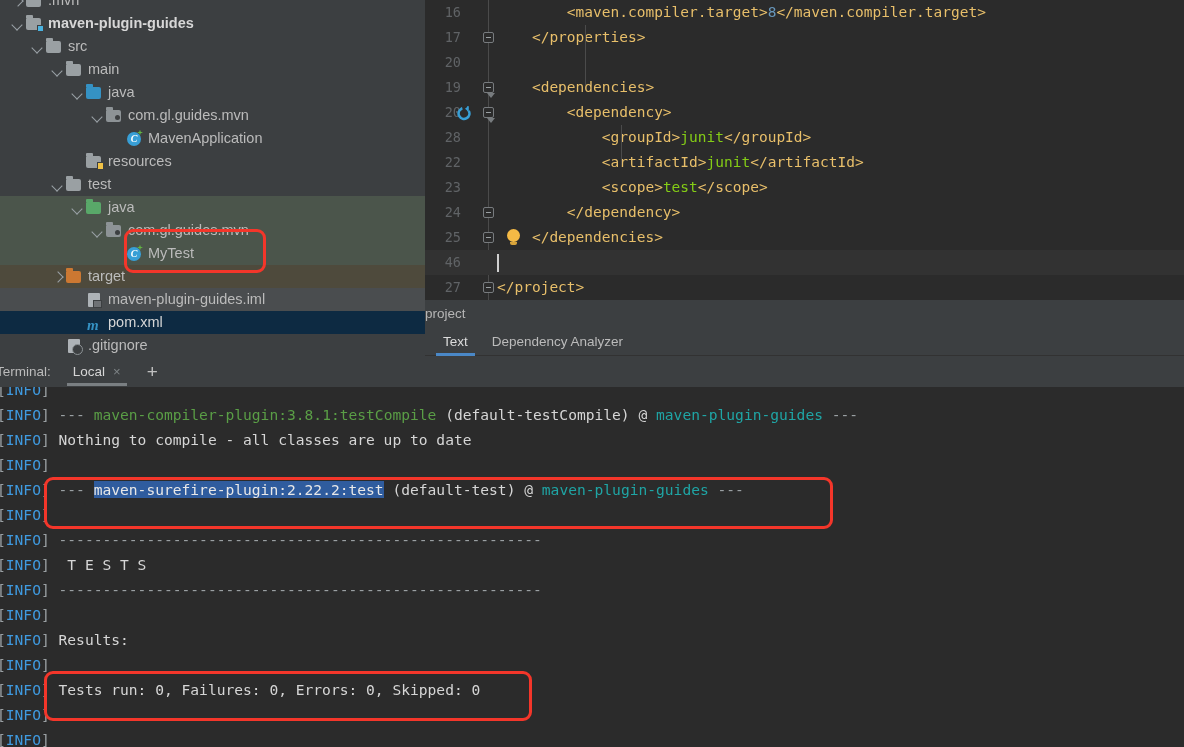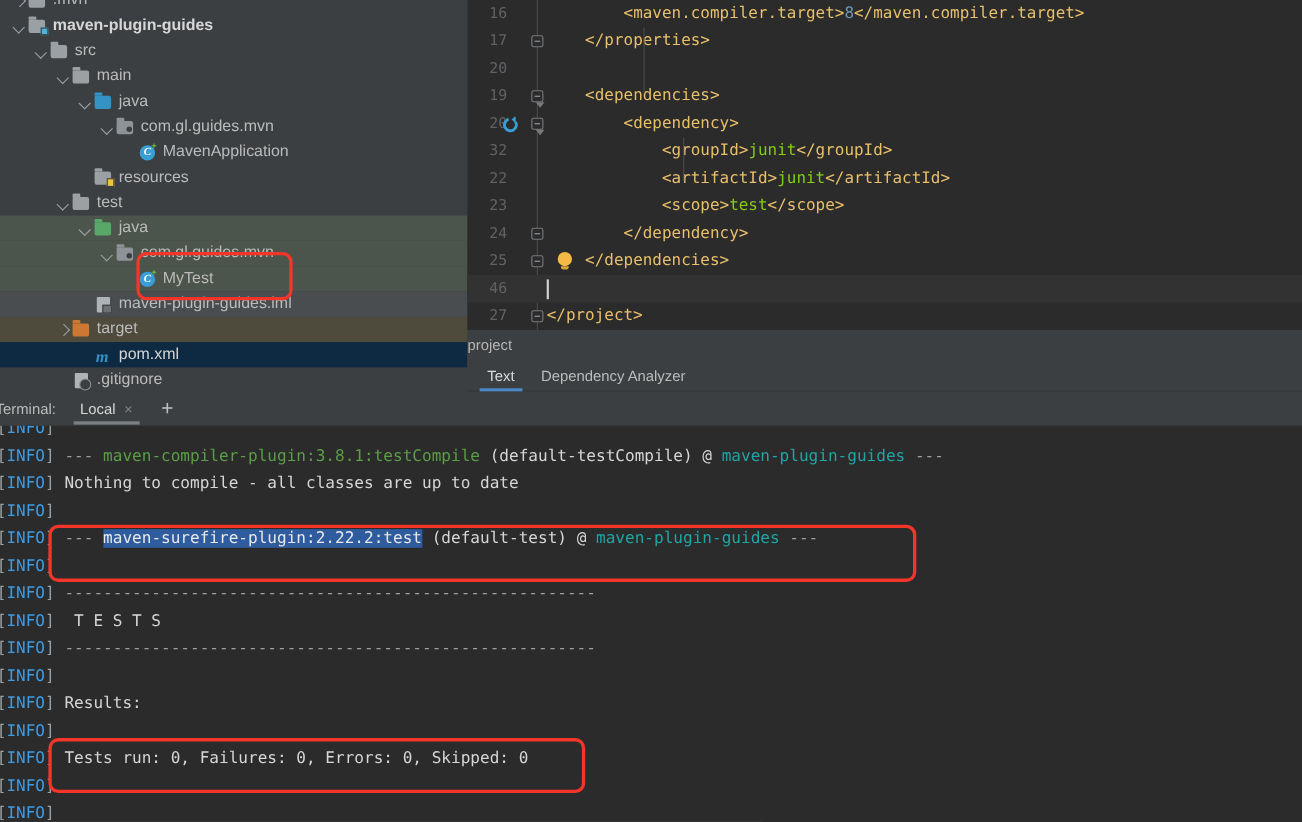--- a/index.html
+++ b/index.html
@@ -258,35 +258,35 @@
         <span class="tlabel">com.gl.guides.mvn</span>
       </div>
       <div class="trow green">
         <span style="display:inline-block;width:111px;flex:0 0 111px"></span>
         <span class="twist"></span>
         <span class="ticon">
           <span class="cls run">C</span>
         </span>
         <span class="tlabel">MyTest</span>
       </div>
-      <div class="trow hover">
-        <span style="display:inline-block;width:71px;flex:0 0 71px"></span>
-        <span class="twist"></span>
-        <span class="ticon">
-          <span class="iml"></span>
-        </span>
-        <span class="tlabel">maven-plugin-guides.iml</span>
-      </div>
       <div class="trow olive">
         <span style="display:inline-block;width:51px;flex:0 0 51px"></span>
         <span class="twist right"></span>
         <span class="ticon">
           <span class="fold orange"></span>
         </span>
         <span class="tlabel">target</span>
+      </div>
+      <div class="trow hover">
+        <span style="display:inline-block;width:71px;flex:0 0 71px"></span>
+        <span class="twist"></span>
+        <span class="ticon">
+          <span class="iml"></span>
+        </span>
+        <span class="tlabel">maven-plugin-guides.iml</span>
       </div>
       <div class="trow select">
         <span style="display:inline-block;width:71px;flex:0 0 71px"></span>
         <span class="twist"></span>
         <span class="ticon">
           <span class="mlogo">m</span>
         </span>
         <span class="tlabel">pom.xml</span>
       </div>
       <div class="trow">
@@ -303,21 +303,21 @@
     <div class="vsplit" style="margin-top: -11px;"></div>
   <div class="eline" style="margin-top: 0px;"><span class="gutnum">16</span><span class="ecode">        <span class="tag">&lt;maven.compiler.target&gt;</span><span class="num">8</span><span class="tag">&lt;/maven.compiler.target&gt;</span></span></div>
       <div class="eline"><span class="gutnum">17</span><span class="foldm"></span><span class="ecode">    <span class="tag">&lt;/properties&gt;</span></span></div>
       <div class="eline"><span class="gutnum">20</span><span class="ecode"></span></div>
       <div class="eline"><span class="gutnum">19</span><span class="foldm head"></span><span class="ecode">    <span class="tag">&lt;dependencies&gt;</span></span></div>
       <div class="eline"><span class="gutnum">20</span><span class="foldm head"></span><svg class="mavenrl" viewBox="0 0 16 16">
           <circle cx="7" cy="8.5" r="5.4" fill="none" stroke="#389fd6" stroke-width="2.6" stroke-dasharray="26 8" transform="rotate(-30 7 8.5)"></circle>
           <path d="M11 1.2 l0 5 l-3 -2.5 z" fill="#389fd6"></path>
           <rect x="10.2" y="1.2" width="1.6" height="5" fill="#389fd6"></rect>
         </svg><span class="ecode">        <span class="tag">&lt;dependency&gt;</span></span></div>
-      <div class="eline"><span class="gutnum">32</span><span class="ecode">            <span class="tag">&lt;groupId&gt;</span><span class="val">junit</span><span class="tag">&lt;/groupId&gt;</span></span></div>
+      <div class="eline"><span class="gutnum">28</span><span class="ecode">            <span class="tag">&lt;groupId&gt;</span><span class="val">junit</span><span class="tag">&lt;/groupId&gt;</span></span></div>
       <div class="eline"><span class="gutnum">22</span><span class="ecode">            <span class="tag">&lt;artifactId&gt;</span><span class="val">junit</span><span class="tag">&lt;/artifactId&gt;</span></span></div>
       <div class="eline"><span class="gutnum">23</span><span class="ecode">            <span class="tag">&lt;scope&gt;</span><span class="val">test</span><span class="tag">&lt;/scope&gt;</span></span></div>
       <div class="eline"><span class="gutnum">24</span><span class="foldm"></span><span class="ecode">        <span class="tag">&lt;/dependency&gt;</span></span></div>
       <div class="eline"><span class="gutnum">25</span><span class="foldm"></span><span class="bulb"></span><span class="ecode">    <span class="tag">&lt;/dependencies&gt;</span></span></div>
       <div class="eline current"><span class="gutnum">46</span><span class="caret"></span><span class="ecode"></span></div>
       <div class="eline"><span class="gutnum">27</span><span class="foldm"></span><span class="ecode"><span class="tag">&lt;/project&gt;</span></span></div>
       <div class="indentg" style="left: 160px; top: 25px; height: 60px;"></div>
       <div class="indentg" style="left: 196px; top: 125px; height: 40px;"></div>
     </div>
 

